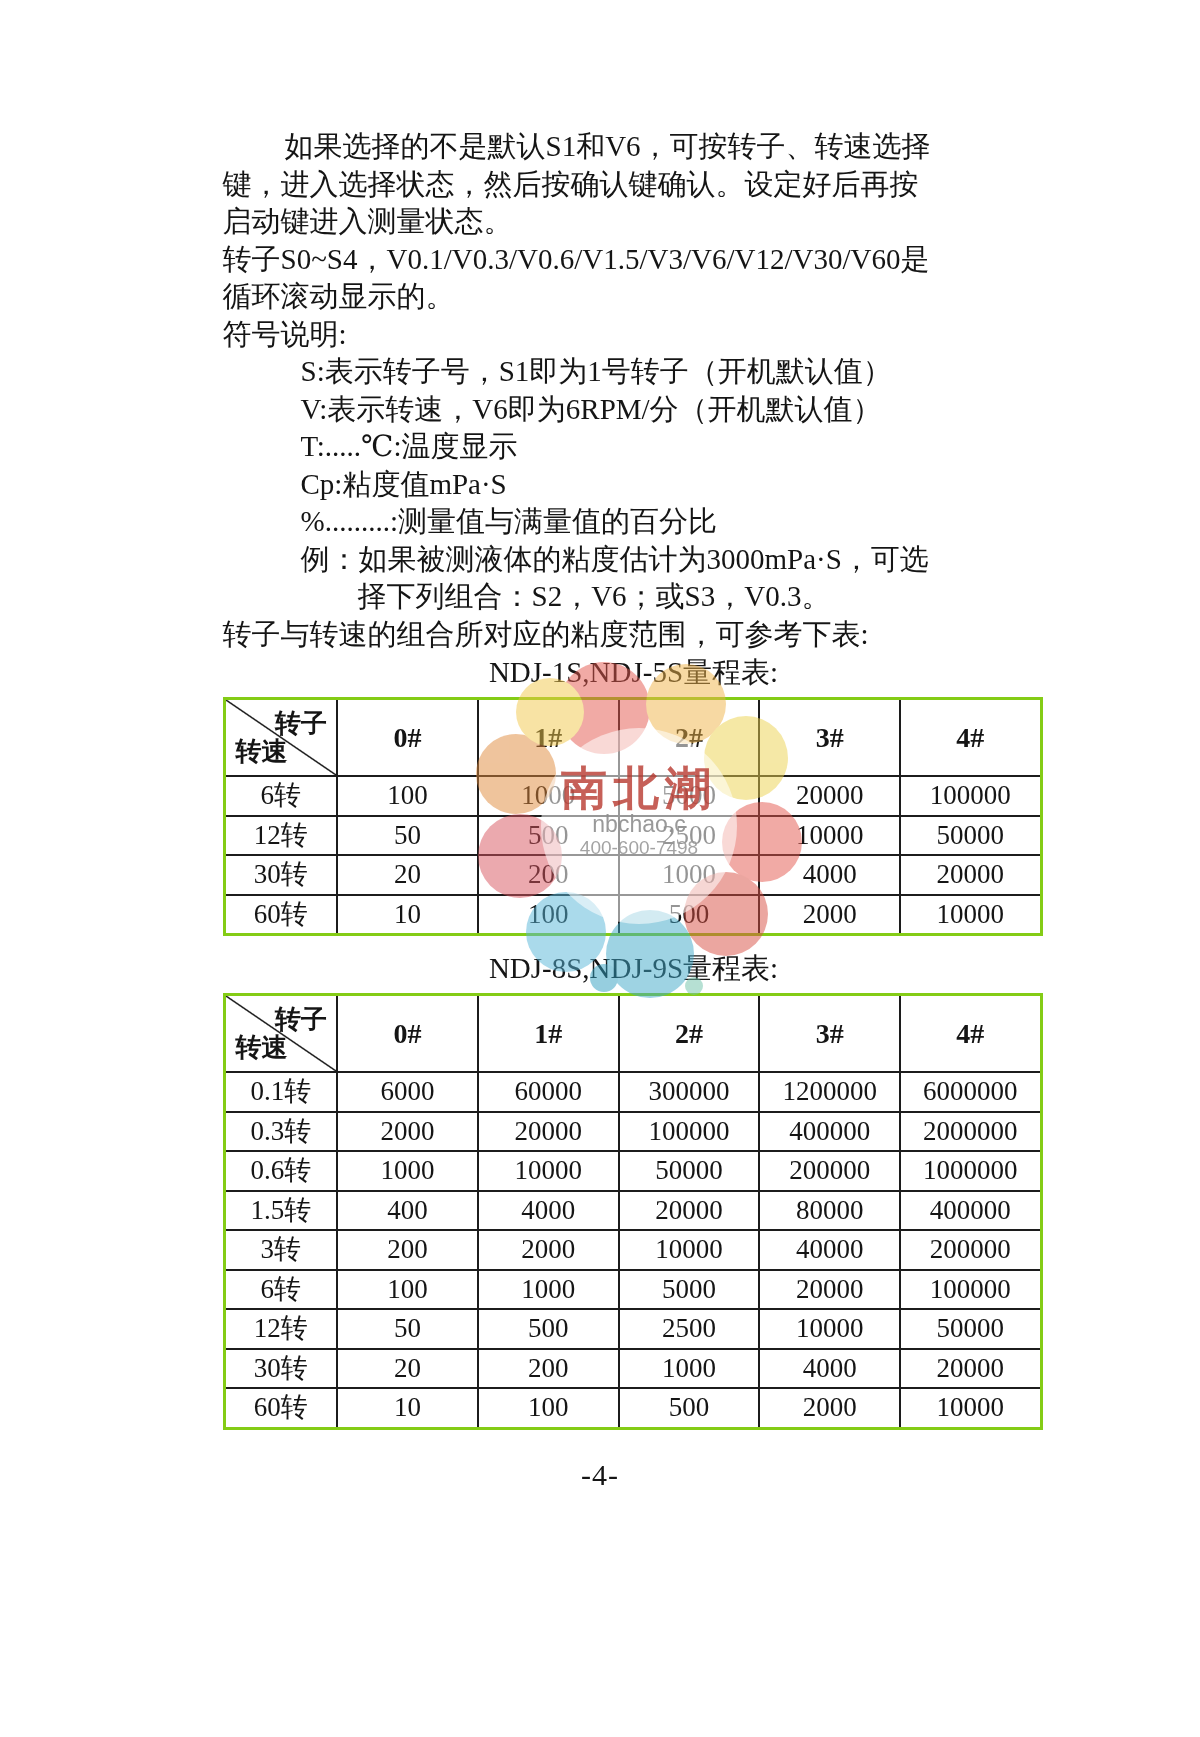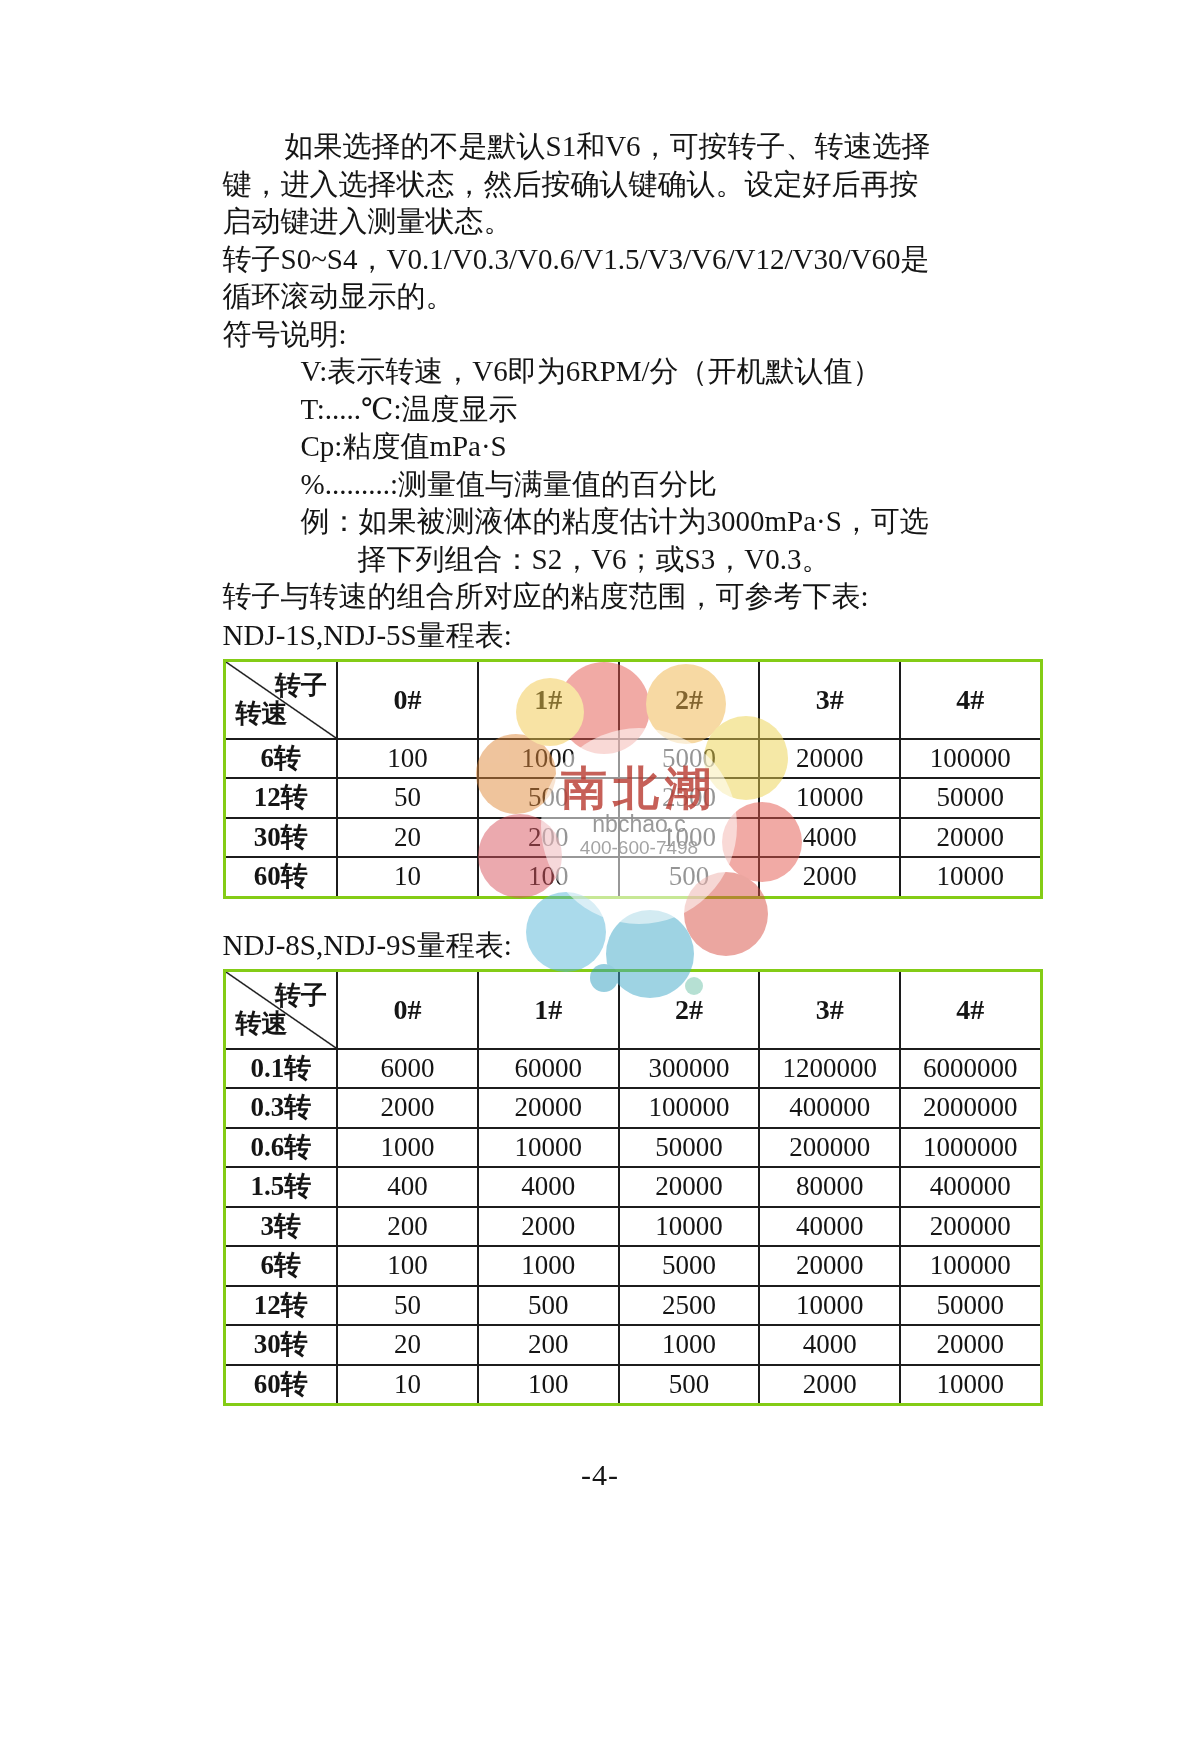--- a/index.html
+++ b/index.html
@@ -17,42 +17,42 @@
     position:absolute;
     left:127px; top:128px;
     width:822px;
     font-size:29px;
     line-height:37.5px;
   }
   .line { white-space:nowrap; }
   .ind1 { padding-left:62px; }   
   .ind2 { padding-left:78px; }   
   .ind3 { padding-left:135px; }  
-  .tbl-title { margin-top:1px; }
-  .gap-before-t2 { margin-top:28px; }
+  .tbl-title { margin-top:1px;text-align:center; }
+  .gap-before-t2 { margin-top:14px; }
 
   table.range {
     border-collapse:collapse;
     width:820px;
     table-layout:fixed;
     margin-top:5px;
     border:3px solid #84cc16;
   }
   table.range td {
     border:2px solid #1c1c1c;
     text-align:center;
     vertical-align:middle;
     font-size:27px;
     padding:0;
     background:transparent;
   }
   table.range col.c0 { width:113px; }
   table.range tr.head td { height:78px; font-weight:bold; font-size:28px; }
   table.range td.cell-data { height:38px; }
-  table.range td.rowlabel { font-weight:bold;border-radius:19px; }
+  table.range td.rowlabel { font-weight:normal;border-radius:19px; }
 
   td.corner { position:relative; }
   .diag {
     position:absolute; inset:0;
     background:linear-gradient(to top right,
       transparent calc(50% - 1.3px),
       #1c1c1c calc(50% - 0.2px),
       #1c1c1c calc(50% + 0.2px),
       transparent calc(50% + 1.3px));
   }
@@ -83,20 +83,21 @@
 
     <div class="line ind1">如果选择的不是默认S1和V6，可按转子、转速选择</div>
     <div class="line">键，进入选择状态，然后按确认键确认。设定好后再按</div>
     <div class="line">启动键进入测量状态。</div>
 
     <div class="line">转子S0~S4，V0.1/V0.3/V0.6/V1.5/V3/V6/V12/V30/V60是</div>
     <div class="line">循环滚动显示的。</div>
 
     <div class="line">符号说明:</div>
 
+    <div class="line ind2">S:表示转子号，S1即为1号转子（开机默认值）</div>
     <div class="line ind2">V:表示转速，V6即为6RPM/分（开机默认值）</div>
     <div class="line ind2">T:.....℃:温度显示</div>
     <div class="line ind2">Cp:粘度值mPa·S</div>
     <div class="line ind2">%.........:测量值与满量值的百分比</div>
 
     <div class="line ind2">例：如果被测液体的粘度估计为3000mPa·S，可选</div>
     <div class="line ind3">择下列组合：S2，V6；或S3，V0.3。</div>
 
     <div class="line">转子与转速的组合所对应的粘度范围，可参考下表:</div>
 

